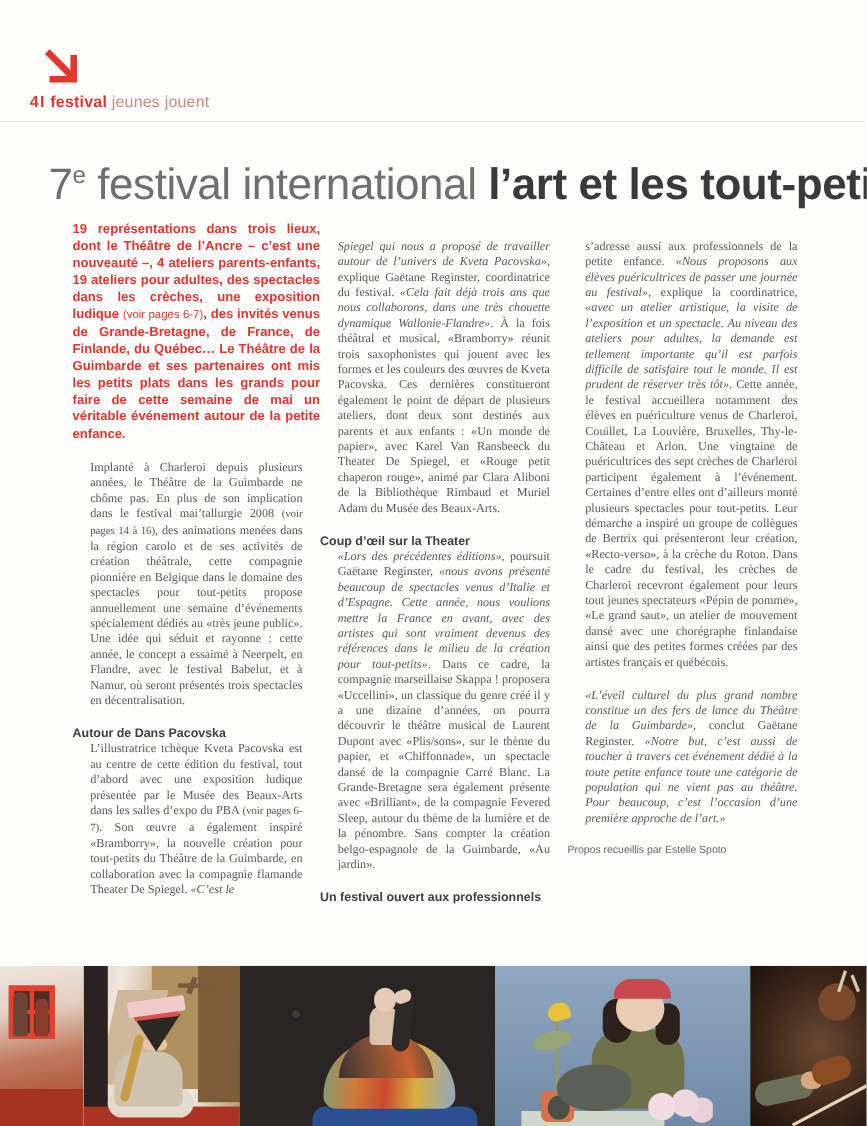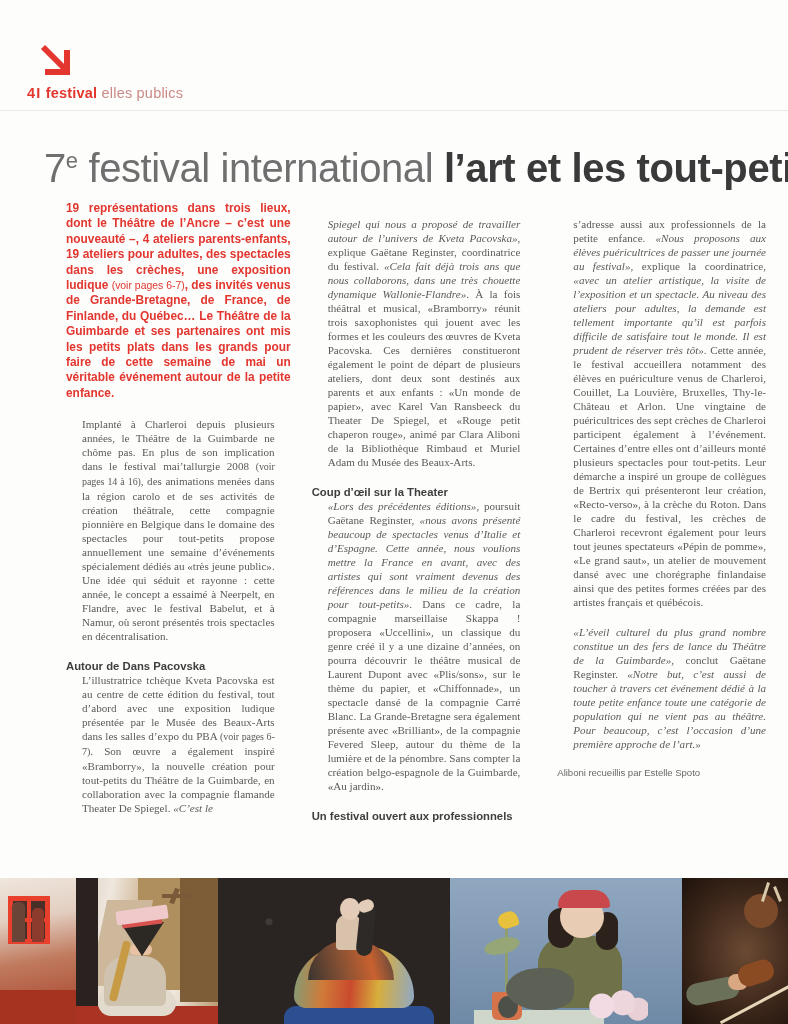--- a/index.html
+++ b/index.html
@@ -55,21 +55,20 @@
     background: #e9e9e9;
   }
 
   
   .cols {
     position: absolute;
     left: 66px; top: 201px;
     width: 716px;
     height: 672px;
     display: flex;
-    gap: 21px;
   }
   .col { width: 225px; position: relative; }
   .col3 { width: 225px; }
 
   .body {
     font-size: 11.1px;
     line-height: 14.0px;
     color: #5a5a5a;
     text-align: justify;
     hyphens: none;
@@ -203,21 +202,21 @@
 <div class="page">
 
   <div class="kicker-arrow">
     <svg width="36" height="38" viewBox="0 0 36 38">
       <path d="M5 5 L27 27" stroke="#e2362f" stroke-width="6" fill="none"></path>
       <path d="M29 8 L29 30 L7 30" stroke="#e2362f" stroke-width="6" fill="none" stroke-linejoin="miter"></path>
     </svg>
   </div>
 
   <div class="kicker">
-    <span class="num">4</span><span class="bar">I</span> <span class="fest">festival</span> <span class="sub">elles publics</span>
+    <span class="num">4</span><span class="bar">I</span> <span class="fest">festival</span> <span class="sub">jeunes jouent</span>
   </div>
 
   <div class="hl-rule"></div>
 
   <h1 class="headline"><span>7</span><span class="sup">e</span><span> festival international </span><span class="bold">l’art et les tout-petits</span></h1>
 
   <div class="cols">
 
     <div class="col">
       <p class="lead"><span>19 représentations dans trois lieux, dont le Théâtre de l’Ancre – c’est une nouveauté –, 4 ateliers parents-enfants, 19 ateliers pour adultes, des spectacles dans les crèches, une exposition ludique </span><span class="thin">(voir pages 6-7)</span><span>, des invités venus de Grande-Bretagne, de France, de Finlande, du Québec… Le Théâtre de la Guimbarde et ses partenaires ont mis les petits plats dans les grands pour faire de cette semaine de mai un véritable événement autour de la petite enfance.</span></p>
@@ -235,21 +234,21 @@
       <p class="body"><span class="ital">«Lors des précédentes éditions»</span><span>, poursuit Gaëtane Reginster, </span><span class="ital">«nous avons présenté beaucoup de spectacles venus d’Italie et d’Espagne. Cette année, nous voulions mettre la France en avant, avec des artistes qui sont vraiment devenus des références dans le milieu de la création pour tout-petits»</span><span>. Dans ce cadre, la compagnie marseillaise Skappa ! proposera «Uccellini», un classique du genre créé il y a une dizaine d’années, on pourra découvrir le théâtre musical de Laurent Dupont avec «Plis/sons», sur le thème du papier, et «Chiffonnade», un spectacle dansé de la compagnie Carré Blanc. La Grande-Bretagne sera également présente avec «Brilliant», de la compagnie Fevered Sleep, autour du thème de la lumière et de la pénombre. Sans compter la création belgo-espagnole de la Guimbarde, «Au jardin».</span></p>
 
       <h2 class="subhead">Un festival ouvert aux professionnels</h2>
     </div>
 
     <div class="col col3">
       <p class="body"><span>s’adresse aussi aux professionnels de la petite enfance. </span><span class="ital">«Nous proposons aux élèves puéricultrices de passer une journée au festival»</span><span>, explique la coordinatrice, </span><span class="ital">«avec un atelier artistique, la visite de l’exposition et un spectacle. Au niveau des ateliers pour adultes, la demande est tellement importante qu’il est parfois difficile de satisfaire tout le monde. Il est prudent de réserver très tôt»</span><span>. Cette année, le festival accueillera notamment des élèves en puériculture venus de Charleroi, Couillet, La Louvière, Bruxelles, Thy-le-Château et Arlon. Une vingtaine de puéricultrices des sept crèches de Charleroi participent également à l’événement. Certaines d’entre elles ont d’ailleurs monté plusieurs spectacles pour tout-petits. Leur démarche a inspiré un groupe de collègues de Bertrix qui présenteront leur création, «Recto-verso», à la crèche du Roton. Dans le cadre du festival, les crèches de Charleroi recevront également pour leurs tout jeunes spectateurs «Pépin de pomme», «Le grand saut», un atelier de mouvement dansé avec une chorégraphe finlandaise ainsi que des petites formes créées par des artistes français et québécois.</span></p>
 
       <p class="body"><span class="ital">«L’éveil culturel du plus grand nombre constitue un des fers de lance du Théâtre de la Guimbarde»</span><span>, conclut Gaëtane Reginster. </span><span class="ital">«Notre but, c’est aussi de toucher à travers cet événement dédié à la toute petite enfance toute une catégorie de population qui ne vient pas au théâtre. Pour beaucoup, c’est l’occasion d’une première approche de l’art.»</span></p>
 
-      <p class="credit">Aliboni recueillis par Estelle Spoto</p>
+      <p class="credit">Propos recueillis par Estelle Spoto</p>
     </div>
   </div>
 
   <div class="photostrip">
     <div class="photo p1">
       <div class="floor"></div>
         <div class="win"></div>
         <div class="fig"></div>
         <div class="fig2"></div>
     </div>

